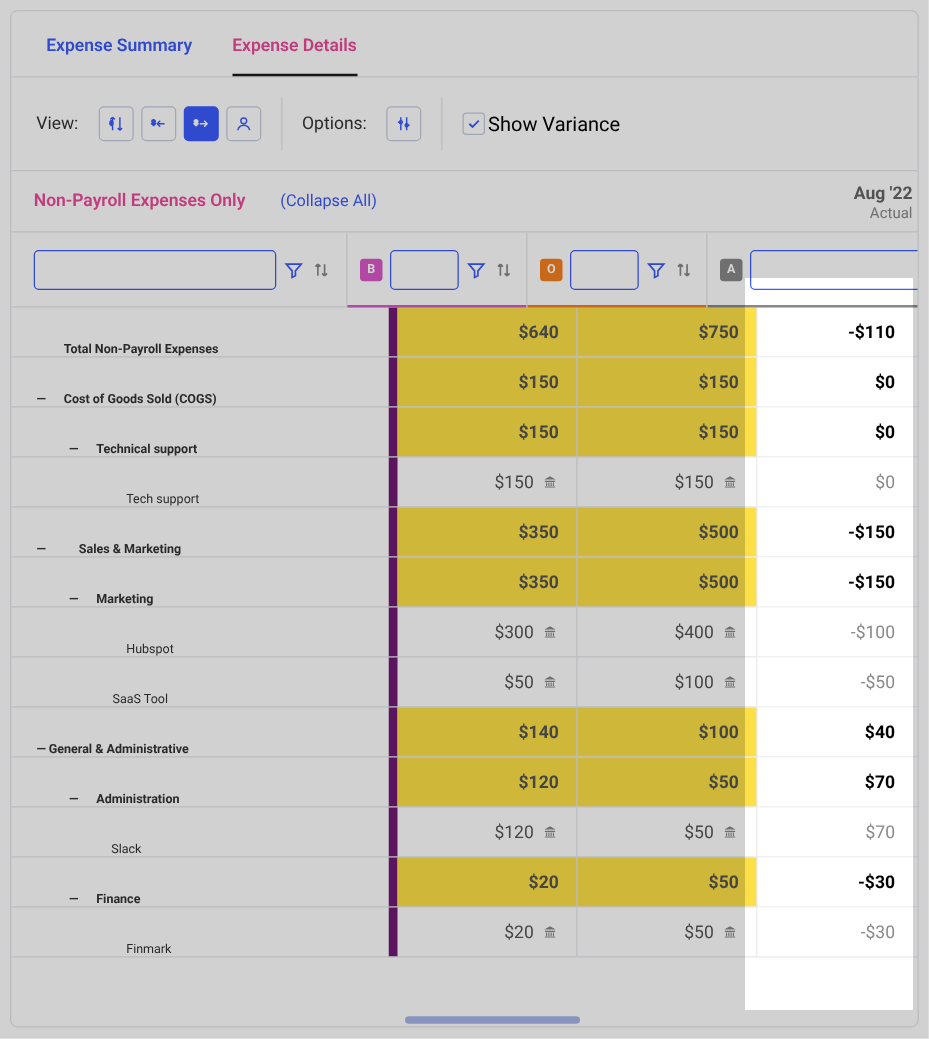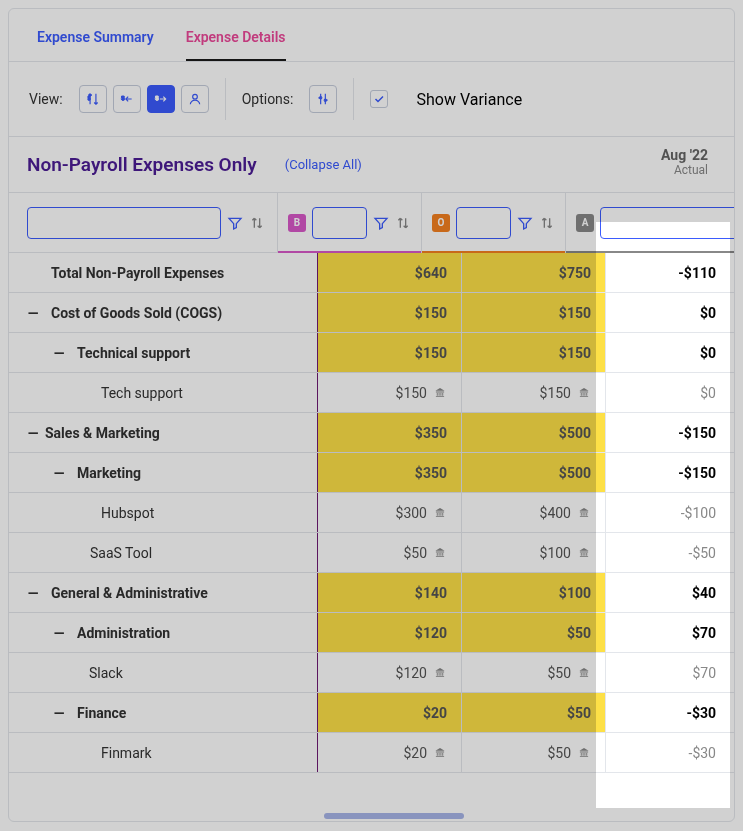--- a/index.html
+++ b/index.html
@@ -87,21 +87,21 @@
       border-color: #3b5bfd;
     }
     .divider {
       width: 1px;
       height: 42px;
       background: #e3e6eb;
     }
     .checkbox-wrap {
       display: flex;
       align-items: center;
-      gap: 28px;
+      gap: 2px;
     }
     .checkbox {
       width: 18px;
       height: 18px;
       border: 1px solid #c5ccdb;
       border-radius: 3px;
       display: flex;
       align-items: center;
       justify-content: center;
       color: #3b5bfd;
@@ -110,33 +110,33 @@
     }
     
     .section-header {
       display: flex;
       align-items: center;
       padding: 16px 18px 16px 18px;
       border-bottom: 1px solid #e3e6eb;
       position: relative;
     }
     .section-title {
-      font-size: 19px;
+      font-size: 14px;
       font-weight: 600;
-      color: #4c1d95;
+      color: #ec4899;
     }
     .collapse-link {
       margin-left: 28px;
       font-size: 13px;
       color: #3b5bfd;
       cursor: pointer;
     }
     .period-label {
       position: absolute;
-      right: 26px;
+      right: 4px;
       top: 10px;
       text-align: right;
     }
     .period-month {
       font-size: 14px;
       font-weight: 700;
       color: #666;
     }
     .period-type {
       font-size: 12px;
@@ -238,25 +238,25 @@
     
     .data-row {
       display: flex;
       height: 40px;
       border-bottom: 1px solid #e3e6eb;
       align-items: center;
     }
     .cell-first {
       width: 309px;
       display: flex;
-      align-items: center;
+      align-items: flex-end;
       padding-right: 12px;
-      border-right: 1px solid #701a75;
+      border-right: 7px solid #701a75;
       height: 100%;
-      font-size: 14px;
+      font-size: 10px;
       color: #333;
     }
     .cell-val {
       width: 144px;
       display: flex;
       align-items: center;
       justify-content: flex-end;
       padding: 0 14px;
       border-right: 1px solid #e3e6eb;
       height: 100%;
@@ -465,21 +465,21 @@
           <span>$150</span>
           <svg class="bank-icon" viewBox="0 0 24 24" fill="currentColor">
             <path d="M3 10h18v2H3zM3 20h18v2H3zM5 13h2v6H5zM9 13h2v6H9zM13 13h2v6h-2zM17 13h2v6h-2zM12 2L2 8h20z"></path>
           </svg>
         </div>
         <div class="cell-var light-text">$0</div>
       </div>
       <div class="data-row gray-bg">
         <div class="cell-first pad1">
           <span class="minus-icon">—</span>
-          <span style="margin-left:6px" class="bold">Sales &amp; Marketing</span>
+          <span style="margin-left:24px" class="bold">Sales &amp; Marketing</span>
         </div>
         <div class="cell-val gray-text bold">
           <span>$350</span>
         </div>
         <div class="cell-val gray-text bold">
           <span>$500</span>
         </div>
         <div class="cell-var bold">-$150</div>
       </div>
       <div class="data-row gray-bg">
@@ -529,21 +529,21 @@
           <span>$100</span>
           <svg class="bank-icon" viewBox="0 0 24 24" fill="currentColor">
             <path d="M3 10h18v2H3zM3 20h18v2H3zM5 13h2v6H5zM9 13h2v6H9zM13 13h2v6h-2zM17 13h2v6h-2zM12 2L2 8h20z"></path>
           </svg>
         </div>
         <div class="cell-var light-text">-$50</div>
       </div>
       <div class="data-row gray-bg">
         <div class="cell-first pad1">
           <span class="minus-icon">—</span>
-          <span style="margin-left:12px" class="bold">General &amp; Administrative</span>
+          <span style="" class="bold">General &amp; Administrative</span>
         </div>
         <div class="cell-val gray-text bold">
           <span>$140</span>
         </div>
         <div class="cell-val gray-text bold">
           <span>$100</span>
         </div>
         <div class="cell-var bold">$40</div>
       </div>
       <div class="data-row gray-bg">

